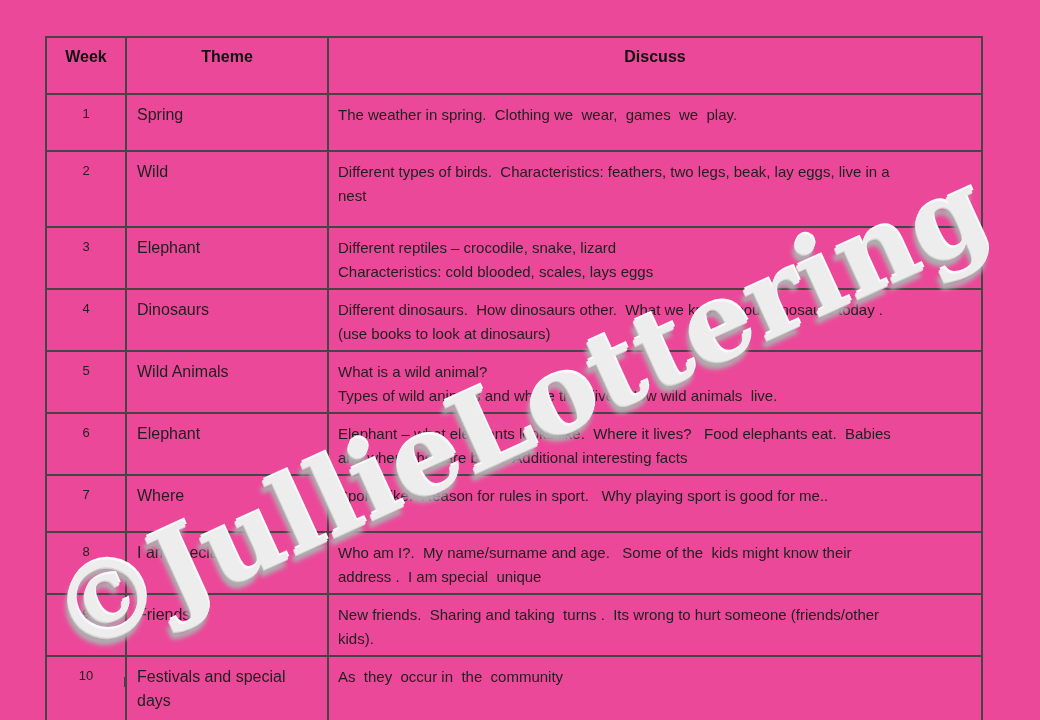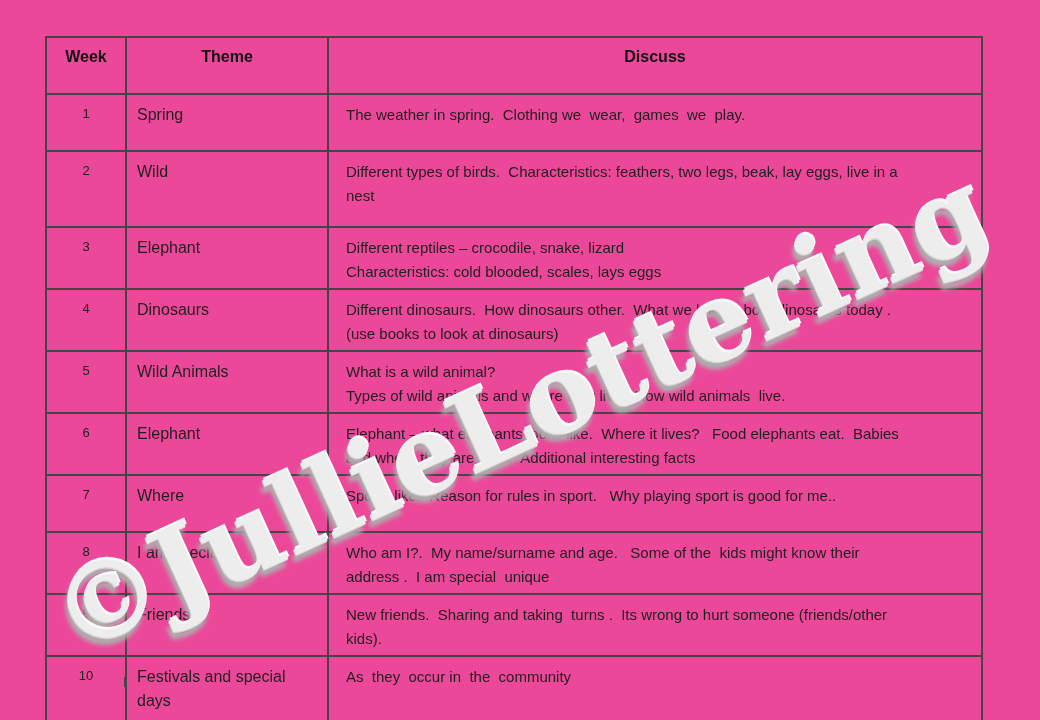--- a/index.html
+++ b/index.html
@@ -38,21 +38,21 @@
     font-size:13px;text-align:center;
     padding:11px 2px 2px 2px;line-height:16px;color:#222;
   }
   td.theme{
     font-size:16px;text-align:left;
     padding:8px 6px 12px 10px;line-height:24px;
     white-space:pre-wrap;color:#1f1f1f;
   }
   td.discuss{
     font-size:15px;text-align:left;
-    padding:8px 4px 4px 17px;line-height:24px;
+    padding:8px 4px 4px 9px;line-height:24px;
     white-space:pre-wrap;color:#1f1f1f;
   }
   #wm{
     position:absolute;
     left:58px;top:562px;
     z-index:5;
     transform:rotate(-24.5deg);
     transform-origin:0 60px;
     font-family:"DejaVu Serif", serif;
     font-weight:bold;

